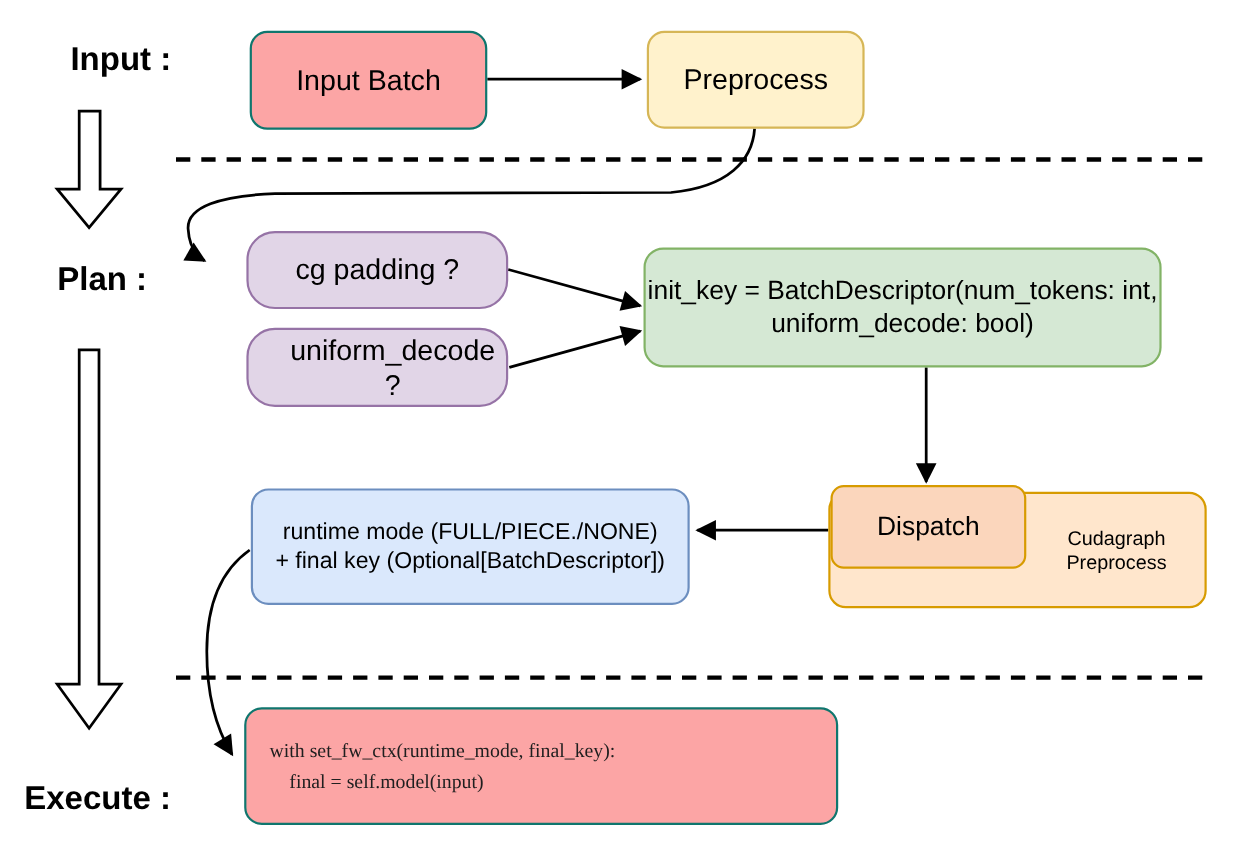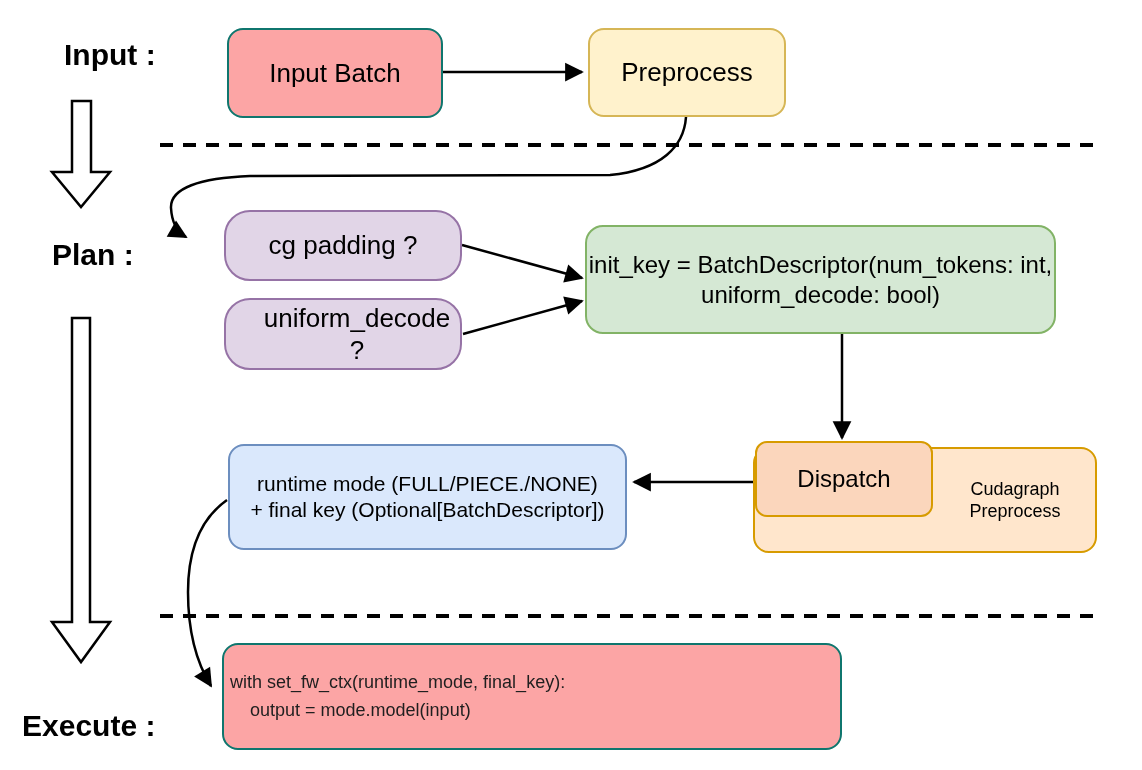--- a/index.html
+++ b/index.html
@@ -37,25 +37,25 @@
   .n-input-batch{left:227px;top:28px;width:216px;height:90px;font-size:26px;}
   .n-preprocess{left:588px;top:28px;width:198px;height:89px;font-size:26px;}
   .n-cg-padding{left:224px;top:210px;width:238px;height:71px;font-size:26px;}
   .n-uniform-decode{left:224px;top:298px;width:238px;height:72px;font-size:26px;padding-left:28px;}
   .n-init-key{left:585px;top:225px;width:471px;height:109px;font-size:24px;}
   .n-cudagraph{left:753px;top:447px;width:344px;height:106px;}
   .n-cudagraph-label{left:933px;top:447px;width:164px;height:106px;font-size:18px;background:transparent;border:none;z-index:3;}
   .n-dispatch{left:755px;top:441px;width:178px;height:76px;font-size:24px;z-index:3;}
   .n-runtime{left:228px;top:444px;width:399px;height:106px;font-size:21px;}
   .n-code{
-    left:222px;top:643px;width:620px;height:107px;
-    font-family:Liberation Sans, sans-serif;
+    left:222px;top:643px;width:540px;height:107px;
+    font-family:Liberation Serif, serif;
     font-size:18px;color:#1f1f1f;
     align-items:flex-start;justify-content:center;
-    padding-left:6px;text-align:left;line-height:1.55;
+    padding-left:21px;text-align:left;line-height:1.55;
   }
   .code-line{white-space:pre;}
   .lbl-input{left:28px;top:38px;margin-left:36px;}
   .lbl-plan{left:52px;top:238px;}
   .lbl-execute{left:22px;top:674px;margin-top:35px;}
 </style>
 </head>
 <body>
 
 <div id="canvas">
@@ -114,16 +114,16 @@
     <span>Dispatch</span>
   </div>
 
   <div class="node box-blue n-runtime">
     <div>runtime mode (FULL/PIECE./NONE)</div>
     <div>+ final key (Optional[BatchDescriptor])</div>
   </div>
 
   <div class="node box-red n-code">
     <div class="code-line">with set_fw_ctx(runtime_mode, final_key):</div>
-    <div class="code-line">    output = mode.model(input)</div>
+    <div class="code-line">    final = self.model(input)</div>
   </div>
 
 </div>
 
 </body></html>

